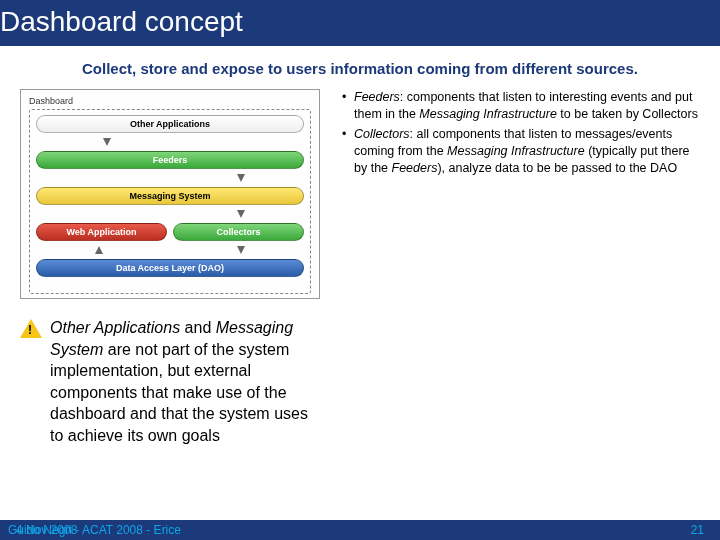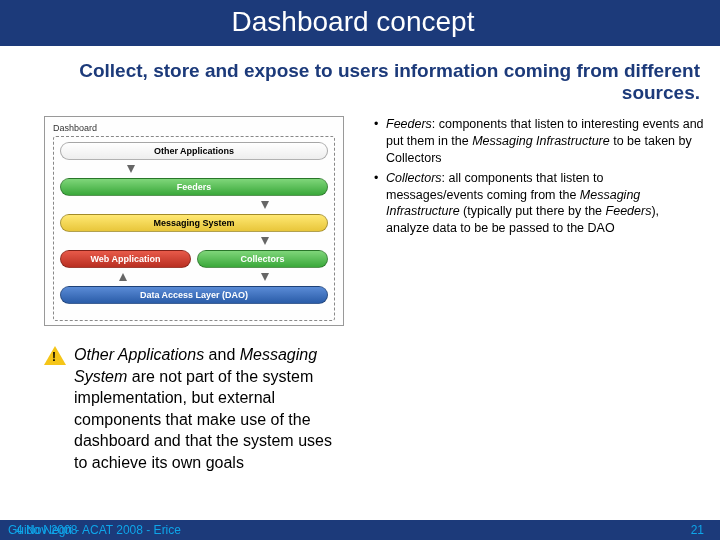--- a/index.html
+++ b/index.html
@@ -9,35 +9,34 @@
     font-family: Arial, Helvetica, sans-serif;
     background: #fff;
     position: relative;
     overflow: hidden;
   }
   .header {
     background: #1c3a7a;
     color: #fff;
     font-size: 28px;
     padding: 6px 14px 8px 0;
-    text-align: center;
+    text-align: left;
     font-weight: 400;
   }
   .subtitle {
     color: #1c3a7a;
-    font-size: 19px;
+    font-size: 15px;
     font-weight: bold;
-    text-align: right;
+    text-align: center;
     padding: 14px 20px 10px 20px;
   }
   .content {
     display: flex;
     padding: 2px 16px 0 20px;
-    gap: 30px;
-    margin-left: 24px;
+    gap: 22px;
   }
   .left-col {
     width: 300px;
     flex: 0 0 300px;
   }
   .diagram {
     border: 1px solid #999;
     background: #fefefe;
     padding: 6px 8px 8px 8px;
     height: 210px;

